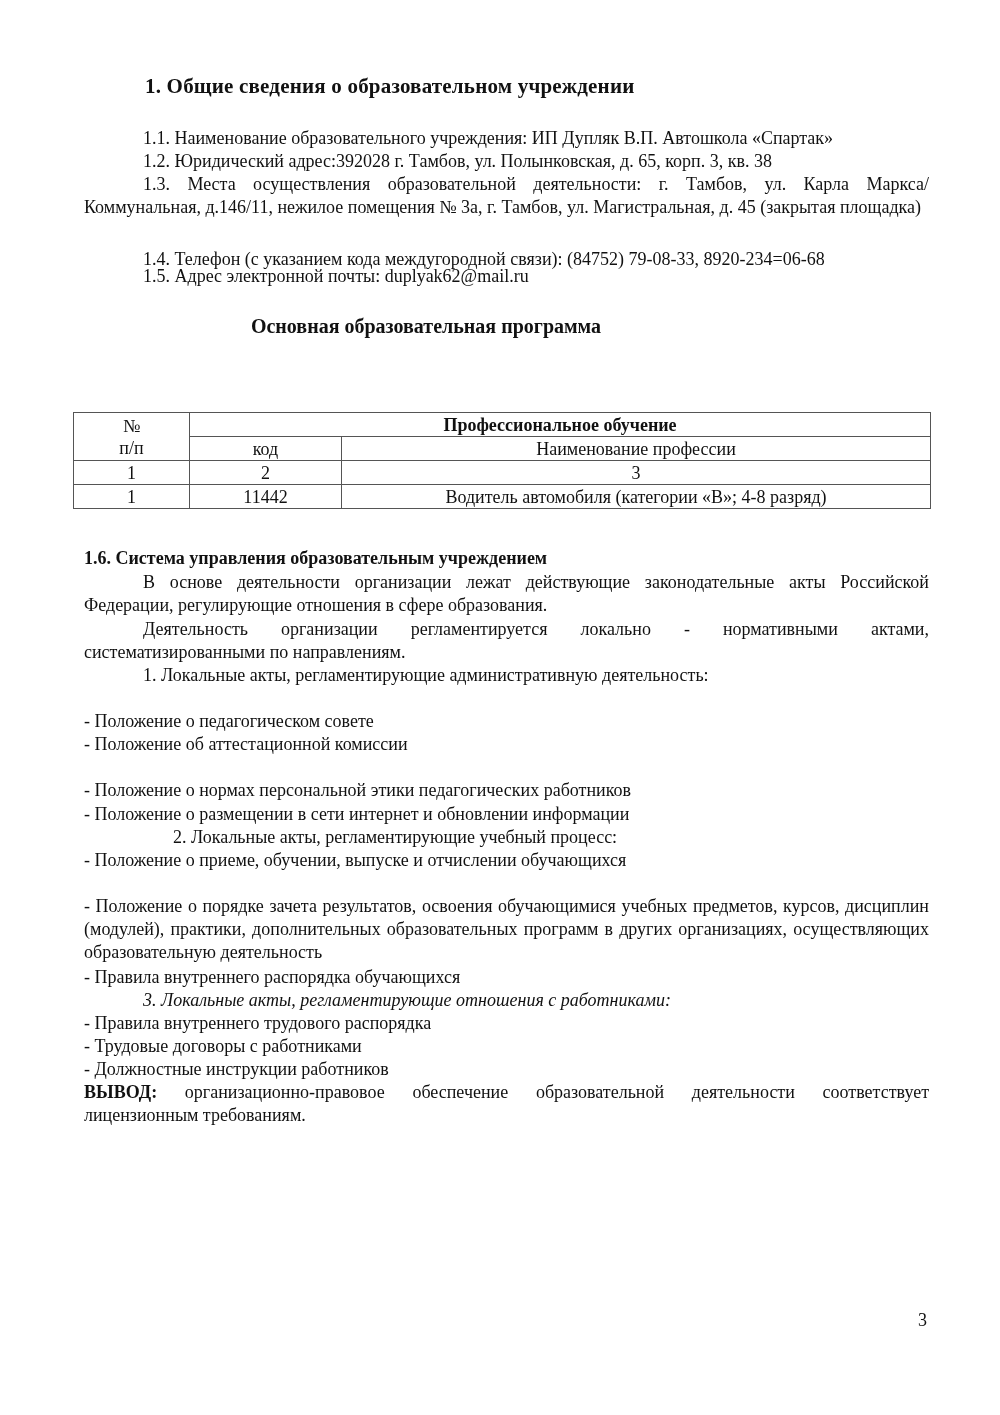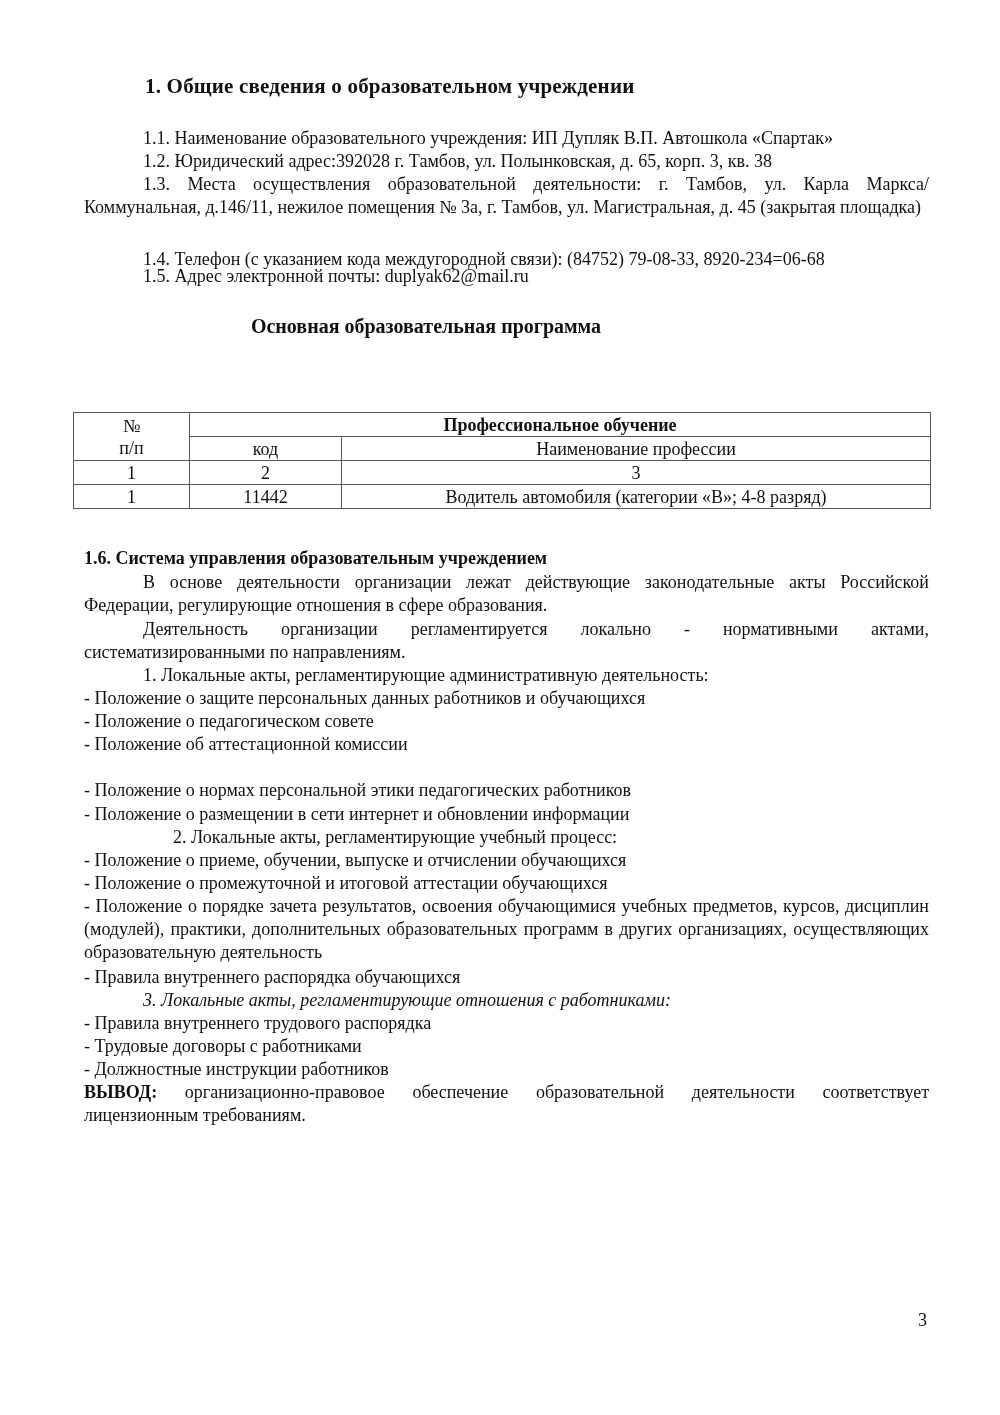--- a/index.html
+++ b/index.html
@@ -73,29 +73,27 @@
   <div class="abs h3">1.6. Система управления образовательным учреждением</div>
 
   <div class="abs just" style="top:571px;">
     <span class="first"></span><span>В основе деятельности организации лежат действующие законодательные акты Российской Федерации, регулирующие отношения в сфере образования.</span>
   </div>
   <div class="abs just" style="top:618px;">
     <span class="first"></span><span>Деятельность организации регламентируется локально - нормативными актами, систематизированными по направлениям.</span>
   </div>
 
   <div class="abs line ind" style="top:664px;">1. Локальные акты, регламентирующие административную деятельность:</div>
-  <div class="abs line flush" style="top:687px;">- Положение о защите персональных данных работников и обучающихся</div>
   <div class="abs line flush" style="top:710px;">- Положение о педагогическом совете</div>
   <div class="abs line flush" style="top:733px;">- Положение об аттестационной комиссии</div>
   <div class="abs line flush" style="top:779px;">- Положение о нормах персональной этики педагогических работников</div>
   <div class="abs line flush" style="top:803px;">- Положение о размещении в сети интернет и обновлении информации</div>
 
   <div class="abs line ind" style="top:826px;margin-left:30px;">2. Локальные акты, регламентирующие учебный процесс:</div>
   <div class="abs line flush" style="top:849px;">- Положение о приеме, обучении, выпуске и отчислении обучающихся</div>
-  <div class="abs line flush" style="top:872px;">- Положение о промежуточной и итоговой аттестации обучающихся</div>
   <div class="abs just" style="top:895px;">- Положение о порядке зачета результатов, освоения обучающимися учебных предметов, курсов, дисциплин (модулей), практики, дополнительных образовательных программ в других организациях, осуществляющих образовательную деятельность</div>
   <div class="abs line flush" style="top:966px;">- Правила внутреннего распорядка обучающихся</div>
 
   <div class="abs line ind" style="top:989px;font-style:italic;">3. Локальные акты, регламентирующие отношения с работниками:</div>
   <div class="abs line flush" style="top:1012px;">- Правила внутреннего трудового распорядка</div>
   <div class="abs line flush" style="top:1035px;">- Трудовые договоры с работниками</div>
   <div class="abs line flush" style="top:1058px;">- Должностные инструкции работников</div>
 
   <div class="abs just" style="top:1081px;">
     <span class="bold">ВЫВОД:</span><span> организационно-правовое обеспечение образовательной деятельности соответствует лицензионным требованиям.</span>

